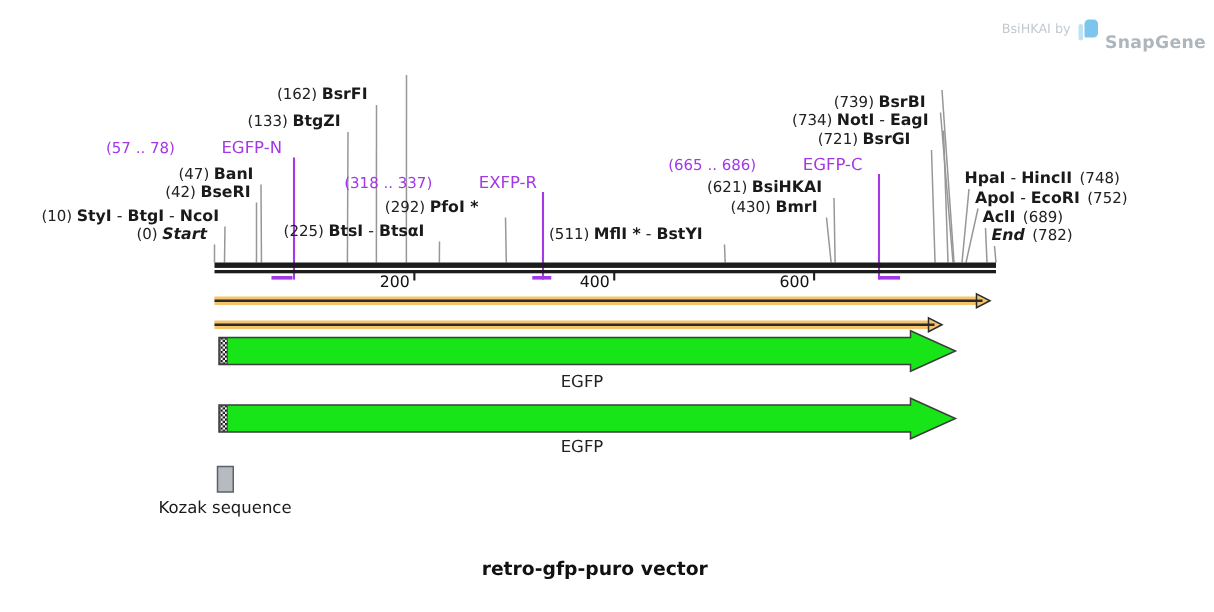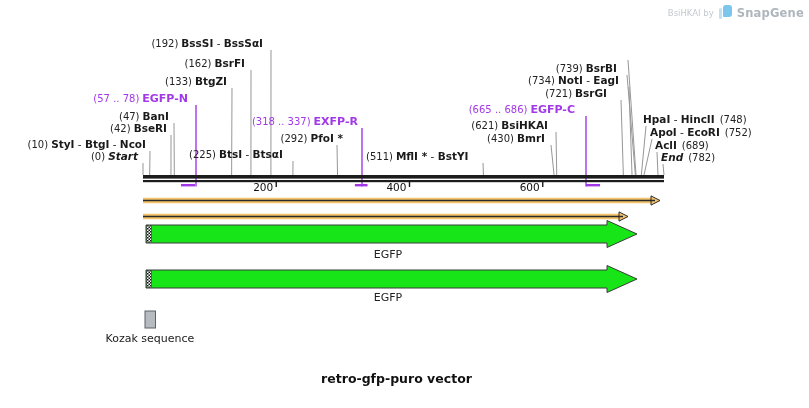--- a/index.html
+++ b/index.html
@@ -8,24 +8,24 @@
   #map-svg{position:absolute;left:0;top:0;}
   #labels{position:absolute;left:0;top:0;width:809px;height:408px;pointer-events:none;}
   .site-label{position:absolute;white-space:nowrap;font-size:10.5px;line-height:13px;color:#1a1a1a;}
   .site-label .num{font-size:10px;color:#222;margin-right:3px;}
   .site-label.num-after .num{margin-right:0;margin-left:5px;}
   .site-label .nm{font-weight:700;font-style:normal;}
   .site-label .sep{font-weight:400;}
   .site-label.terminus .nm{font-style:italic;}
   .site-label.primer{color:#a238e8;}
   .site-label.primer .num{color:#a238e8;}
-  .site-label.primer .nm{font-weight:700;font-size:11px;}
+  .site-label.primer .nm{font-weight:400;font-size:11px;margin-left:28px;}
   .credit{position:absolute;top:5px;right:5px;display:flex;align-items:center;gap:5px;}
   .credit-text{font-size:8.5px;color:#c3c9cf;}
-  .brand{font-size:11.5px;color:#aeb6bd;font-weight:600;letter-spacing:.2px;}
+  .brand{font-size:11.5px;color:#aeb6bd;font-weight:600;letter-spacing:.2px;margin-top:16px;}
   .logo{position:relative;width:13px;height:15px;display:inline-block;}
   .logo .l1{position:absolute;left:0;top:3px;width:3px;height:11px;background:#bfe2f5;border-radius:1.5px;}
   .logo .l2{position:absolute;left:4px;top:0;width:9px;height:12px;background:#7cc5ec;border-radius:3px 3px 3px 1px;}
   .title-block{position:absolute;left:0;top:0;width:793px;height:408px;pointer-events:none;}
   .vec-title{position:absolute;top:371px;left:0;width:100%;text-align:center;
              font-size:12.5px;font-weight:700;color:#111;}
   .vec-len{position:absolute;top:386px;left:0;width:100%;text-align:center;
            font-size:11px;color:#222;}
 </style>
 </head>
@@ -93,33 +93,32 @@
       <path d="M 146 225 L 607 225 L 607 220.5 L 637 234 L 607 247.5 L 607 243 L 146 243 Z" fill="#17e517" stroke="#3d3d3d" stroke-width="1"></path>
       <rect x="146.5" y="225.5" width="5" height="17" fill="url(#checker)" stroke="#3d3d3d" stroke-width="0.6"></rect>
       <text x="388" y="258" text-anchor="middle" font-size="11" fill="#222">EGFP</text>
       <path d="M 146 270 L 607 270 L 607 265.5 L 637 279 L 607 292.5 L 607 288 L 146 288 Z" fill="#17e517" stroke="#3d3d3d" stroke-width="1"></path>
       <rect x="146.5" y="270.5" width="5" height="17" fill="url(#checker)" stroke="#3d3d3d" stroke-width="0.6"></rect>
       <text x="388" y="301" text-anchor="middle" font-size="11" fill="#222">EGFP</text>
       <rect x="145" y="311" width="10.5" height="17" fill="#b5bbc1" stroke="#5c6268" stroke-width="1"></rect>
       <text x="150" y="342" text-anchor="middle" font-size="11" fill="#1a1a1a">Kozak sequence</text>
     </svg>
   <div id="labels">
-      <div class="site-label enzyme" style="top: 37px; right: 546px;"><span class="num">(192)</span><span><b class="nm">BssSI</b><span class="sep"> - </span><b class="nm">BssSαI</b></span></div>
       <div class="site-label enzyme" style="top: 57px; right: 564px;"><span class="num">(162)</span><span><b class="nm">BsrFI</b></span></div>
       <div class="site-label enzyme" style="top: 62px; right: 192px;"><span class="num">(739)</span><span><b class="nm">BsrBI</b></span></div>
       <div class="site-label enzyme" style="top: 75px; right: 582px;"><span class="num">(133)</span><span><b class="nm">BtgZI</b></span></div>
       <div class="site-label enzyme" style="top: 74px; right: 190px;"><span class="num">(734)</span><span><b class="nm">NotI</b><span class="sep"> - </span><b class="nm">EagI</b></span></div>
       <div class="site-label enzyme" style="top: 87px; right: 202px;"><span class="num">(721)</span><span><b class="nm">BsrGI</b></span></div>
       <div class="site-label enzyme" style="top: 110px; right: 640px;"><span class="num">(47)</span><span><b class="nm">BanI</b></span></div>
       <div class="site-label enzyme" style="top: 122px; right: 642px;"><span class="num">(42)</span><span><b class="nm">BseRI</b></span></div>
       <div class="site-label enzyme num-after" style="top: 113px; left: 643px;"><span><b class="nm">HpaI</b><span class="sep"> - </span><b class="nm">HincII</b></span><span class="num">(748)</span></div>
       <div class="site-label enzyme" style="top: 119px; right: 261px;"><span class="num">(621)</span><span><b class="nm">BsiHKAI</b></span></div>
       <div class="site-label enzyme num-after" style="top: 126px; left: 650px;"><span><b class="nm">ApoI</b><span class="sep"> - </span><b class="nm">EcoRI</b></span><span class="num">(752)</span></div>
       <div class="site-label enzyme" style="top: 138px; right: 663px;"><span class="num">(10)</span><span><b class="nm">StyI</b><span class="sep"> - </span><b class="nm">BtgI</b><span class="sep"> - </span><b class="nm">NcoI</b></span></div>
-      <div class="site-label enzyme" style="top: 132px; right: 466px; padding-left: 16px;"><span class="num">(292)</span><span><b class="nm">PfoI *</b></span></div>
+      <div class="site-label enzyme" style="top: 132px; right: 490px; padding-left: 16px;"><span class="num">(292)</span><span><b class="nm">PfoI *</b></span></div>
       <div class="site-label enzyme" style="top: 132px; right: 264px;"><span class="num">(430)</span><span><b class="nm">BmrI</b></span></div>
       <div class="site-label enzyme num-after" style="top: 139px; left: 655px;"><span><b class="nm">AclI</b></span><span class="num">(689)</span></div>
       <div class="site-label enzyme" style="top: 150px; left: 366px;"><span class="num">(511)</span><span><b class="nm">MflI *</b><span class="sep"> - </span><b class="nm">BstYI</b></span></div>
       <div class="site-label enzyme" style="top: 148px; right: 526px;"><span class="num">(225)</span><span><b class="nm">BtsI</b><span class="sep"> - </span><b class="nm">BtsαI</b></span></div>
       <div class="site-label terminus" style="top: 150px; right: 671px;"><span class="num">(0)</span><span><b class="nm">Start</b></span></div>
       <div class="site-label terminus num-after" style="top: 151px; left: 661px;"><span><b class="nm">End</b></span><span class="num">(782)</span></div>
       <div class="site-label primer" style="top: 92px; right: 621px;"><span class="num">(57 .. 78)</span><span><b class="nm">EGFP-N</b></span></div>
       <div class="site-label primer" style="top: 115px; right: 451px; padding-left: 48px;"><span class="num">(318 .. 337)</span><span><b class="nm">EXFP-R</b></span></div>
       <div class="site-label primer" style="top: 103px; right: 234px;"><span class="num">(665 .. 686)</span><span><b class="nm">EGFP-C</b></span></div>
     </div>

